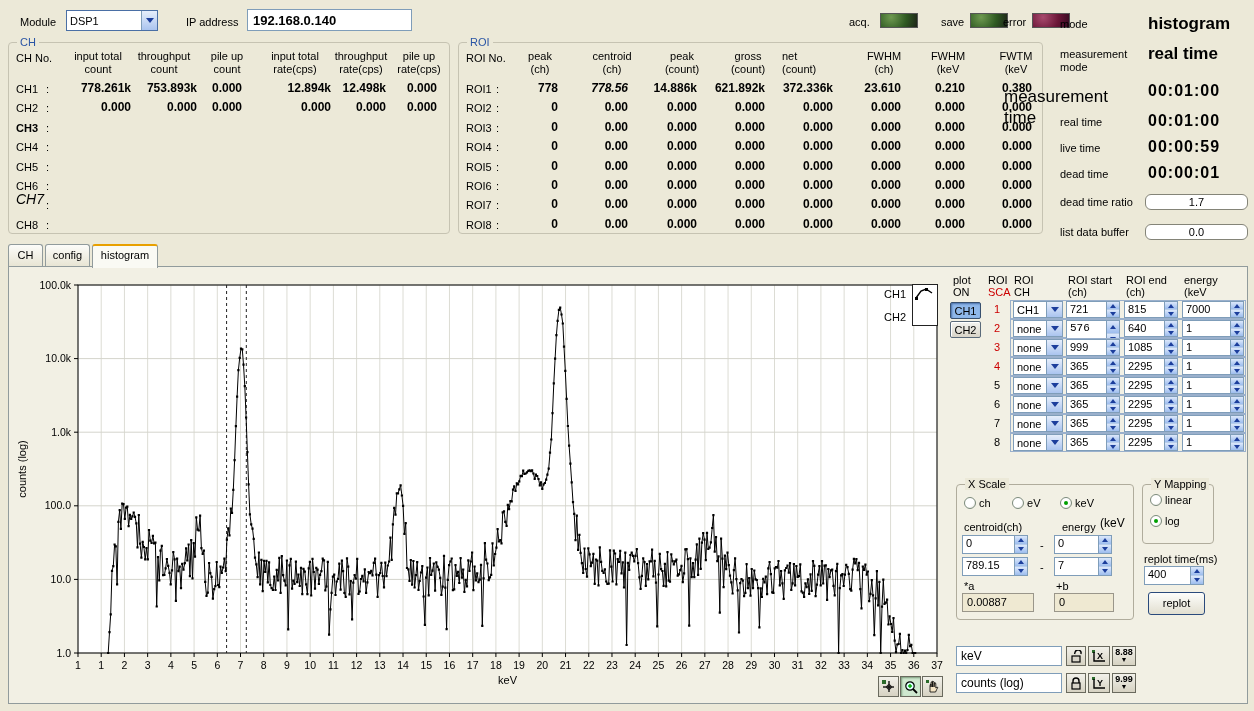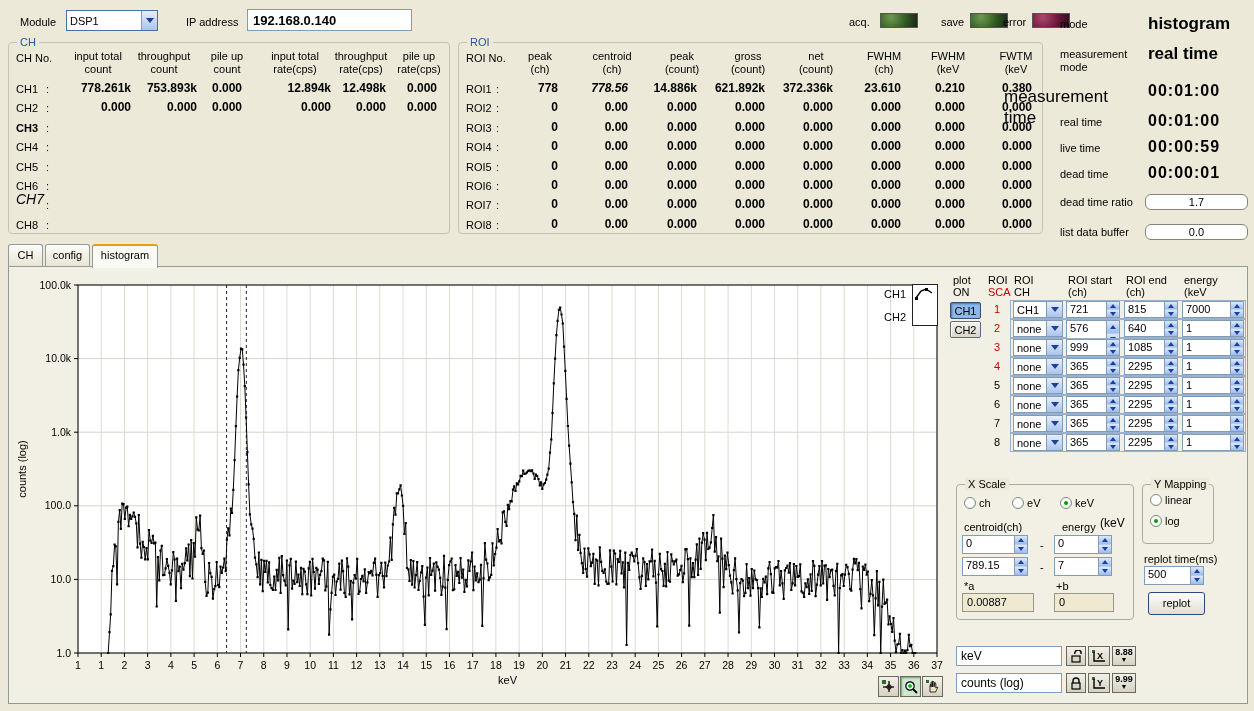--- a/index.html
+++ b/index.html
@@ -152,21 +152,21 @@
 <div id="roiPanelContent">
     <span style="position: absolute; left: 466px; top: 52px; font-size: 11px;">ROI No.</span>
     <div style="position: absolute; left: 506px; top: 50px; width: 68px; text-align: center; white-space: pre-line; font-size: 11px; line-height: 13px;">peak
 (ch)</div>
     <div style="position: absolute; left: 578px; top: 50px; width: 68px; text-align: center; white-space: pre-line; font-size: 11px; line-height: 13px;">centroid
 (ch)</div>
     <div style="position: absolute; left: 648px; top: 50px; width: 68px; text-align: center; white-space: pre-line; font-size: 11px; line-height: 13px;">peak
 (count)</div>
     <div style="position: absolute; left: 714px; top: 50px; width: 68px; text-align: center; white-space: pre-line; font-size: 11px; line-height: 13px;">gross
 (count)</div>
-    <div style="position: absolute; left: 782px; top: 50px; width: 68px; text-align: center; white-space: pre-line; font-size: 11px; line-height: 13px;">net
+    <div style="position: absolute; left: 782px; top: 50px; width: 68px; text-align: left; white-space: pre-line; font-size: 11px; line-height: 13px;">net
 (count)</div>
     <div style="position: absolute; left: 850px; top: 50px; width: 68px; text-align: center; white-space: pre-line; font-size: 11px; line-height: 13px;">FWHM
 (ch)</div>
     <div style="position: absolute; left: 914px; top: 50px; width: 68px; text-align: center; white-space: pre-line; font-size: 11px; line-height: 13px;">FWHM
 (keV</div>
     <div style="position: absolute; left: 982px; top: 50px; width: 68px; text-align: center; white-space: pre-line; font-size: 11px; line-height: 13px;">FWTM
 (keV</div>
     <span style="position: absolute; left: 466px; top: 83px; font-size: 11px;">ROI1</span>
     <span style="position: absolute; left: 496px; top: 83px; font-size: 11px;">:</span>
     <div class="num abs" style="position: absolute; left: 468px; top: 81px; width: 90px;">778</div>
@@ -506,21 +506,21 @@
       </span>
     </div>
     <div style="position: absolute; left: 990px; top: 322px; width: 14px; text-align: center; font-size: 11px; color: rgb(204, 0, 0);">2</div>
     <div class="rowbox" style="left: 1010px; top: 319px; width: 236px; height: 19px;"></div>
     <div class="combo" style="left: 1013px; top: 320px; width: 50px; height: 17px;">
       <span class="ctext">none</span>
       <span class="cbtn">
         <span class="chev"></span>
       </span>
     </div>
-    <div class="spinbox" style="left: 1066px; top: 320px; width: 54px; height: 26px;">
+    <div class="spinbox" style="left: 1066px; top: 320px; width: 54px; height: 26px; font-family: Liberation Mono, monospace;">
       <span class="stext">576</span>
       <span class="spinner">
         <span class="up">
           <span class="tri-up"></span>
         </span>
         <span class="dn">
           <span class="tri-dn"></span>
         </span>
       </span>
     </div>
@@ -857,21 +857,21 @@
 <div class="readonlyfield" style="left:1054px;top:593px;width:60px;height:19px">0</div>
 
 <div class="panel" style="left:1142px;top:484px;width:72px;height:60px;border-color:#b0ac9c">
   <span class="panel-title" style="color:#000">Y Mapping</span>
 </div>
 <span class="abs" style="left:1150px;top:494px"><span class="radio"></span> <span>linear</span></span>
 <span class="abs" style="left:1150px;top:515px"><span class="radio sel"></span> <span>log</span></span>
 
 <span class="abs lbl" style="left:1144px;top:553px">replot time(ms)</span>
 <div class="spinbox" style="left:1144px;top:566px;width:60px;height:19px">
-  <span class="stext">500</span>
+  <span class="stext">400</span>
   <span class="spinner">
       <span class="up">
         <span class="tri-up"></span>
       </span>
       <span class="dn">
         <span class="tri-dn"></span>
       </span>
     </span>
 </div>
 <div class="replotbtn" style="left:1148px;top:592px;width:57px;height:23px">replot</div>

